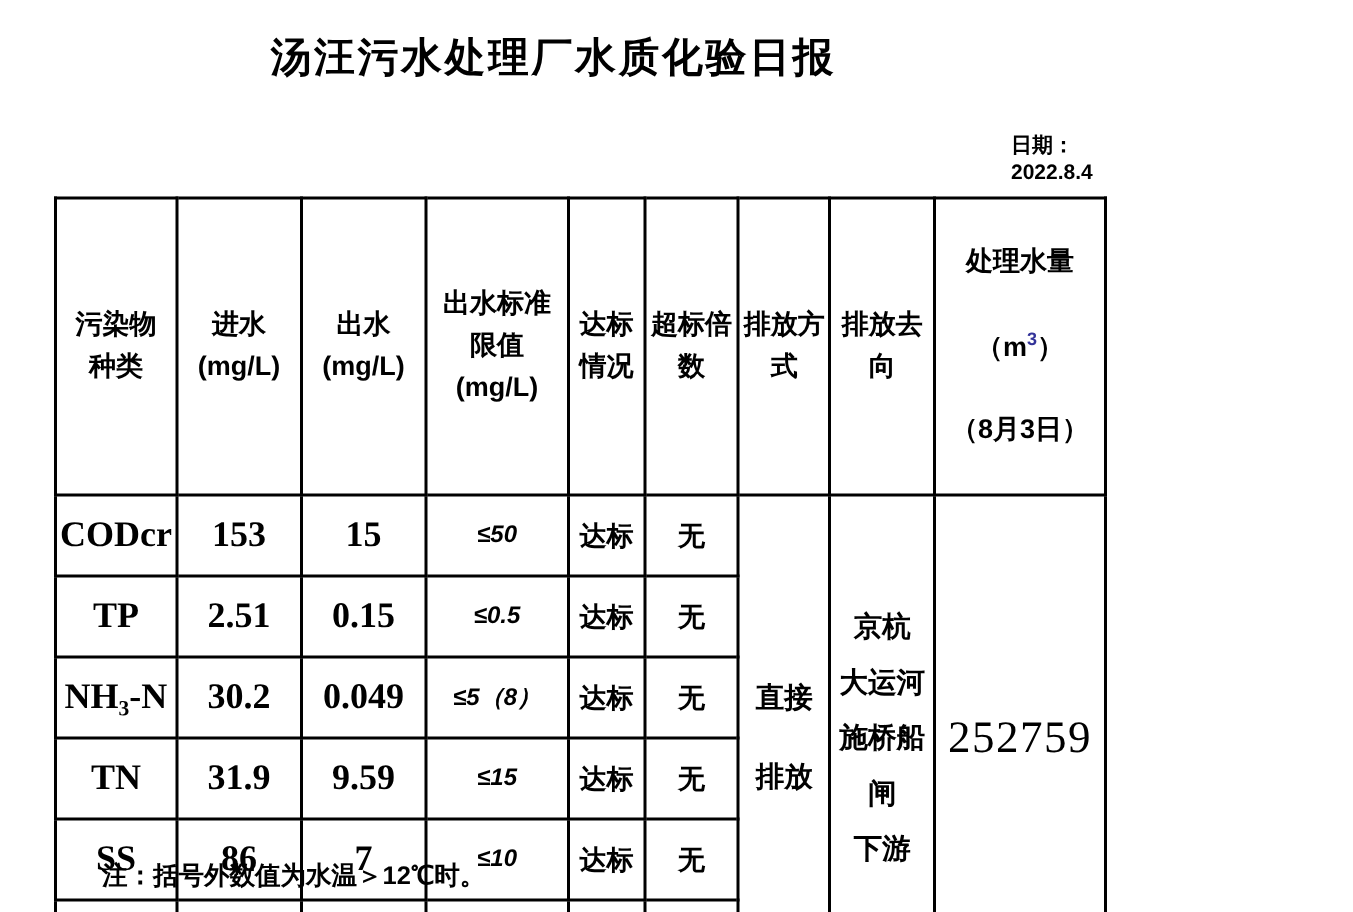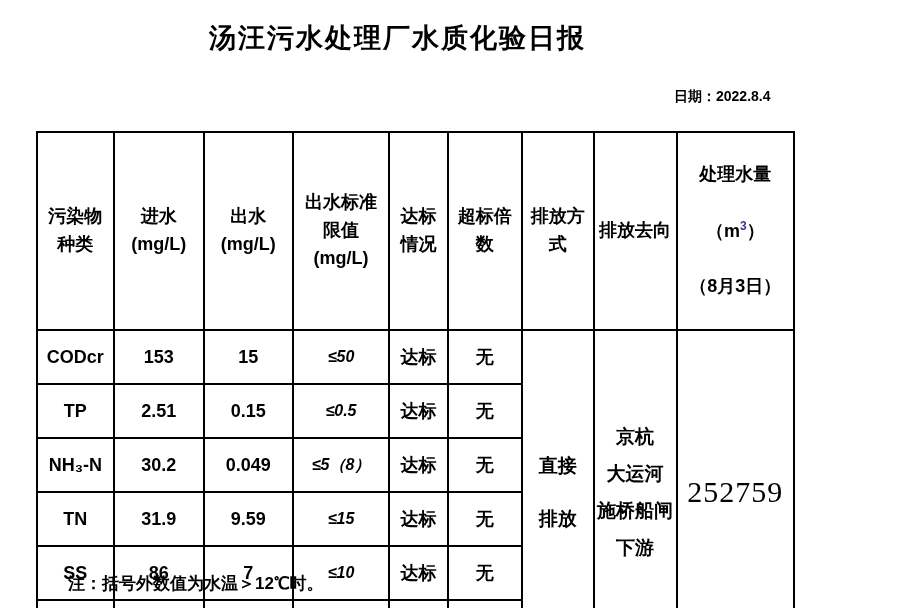--- a/index.html
+++ b/index.html
@@ -1,19 +1,19 @@
 <!DOCTYPE html>
 <html><head>
 <meta charset="utf-8">
 <style>
   * { margin:0; padding:0; box-sizing:border-box; }
   html,body { background:#ffffff; }
   .page {
     position:relative;
-    width:795px; height:608px;
+    width:738px; height:608px;
     background:#ffffff;
     font-family:"Liberation Sans", sans-serif;
     color:#000000;
     overflow:hidden;
   }
   .title {
     position:absolute; top:20px; left:0; width:100%;
     text-align:center;
     font-size:27px; font-weight:bold; letter-spacing:2px;
   }
@@ -37,22 +37,22 @@
   }
   table.report thead tr { height:91px; }
   table.report tbody tr { height:54px; }
   th.hdr {
     font-size:18px; font-weight:bold;
     white-space:pre-line; line-height:1.55;
   }
   .unit-line { font-size:18px; font-weight:bold; }
   sup.m3 { color:#333399; font-size:12px; font-weight:bold; }
   td.c-name, td.c-num {
-    font-family:Liberation Sans, sans-serif;
-    font-size:18px; font-weight:bold;
+    font-family:Liberation Serif, serif;
+    font-size:24px; font-weight:bold;
   }
   td.c-limit {
     font-size:16px; font-weight:bold; white-space:nowrap;font-style:italic;
   }
   td.c-limit.long { font-size:14px; letter-spacing:-0.5px; }
   td.c-status, td.c-exceed { font-size:18px; font-weight:bold; }
   td.m-method {
     font-size:19px; font-weight:bold;
     white-space:pre-line; line-height:2.8;
   }

